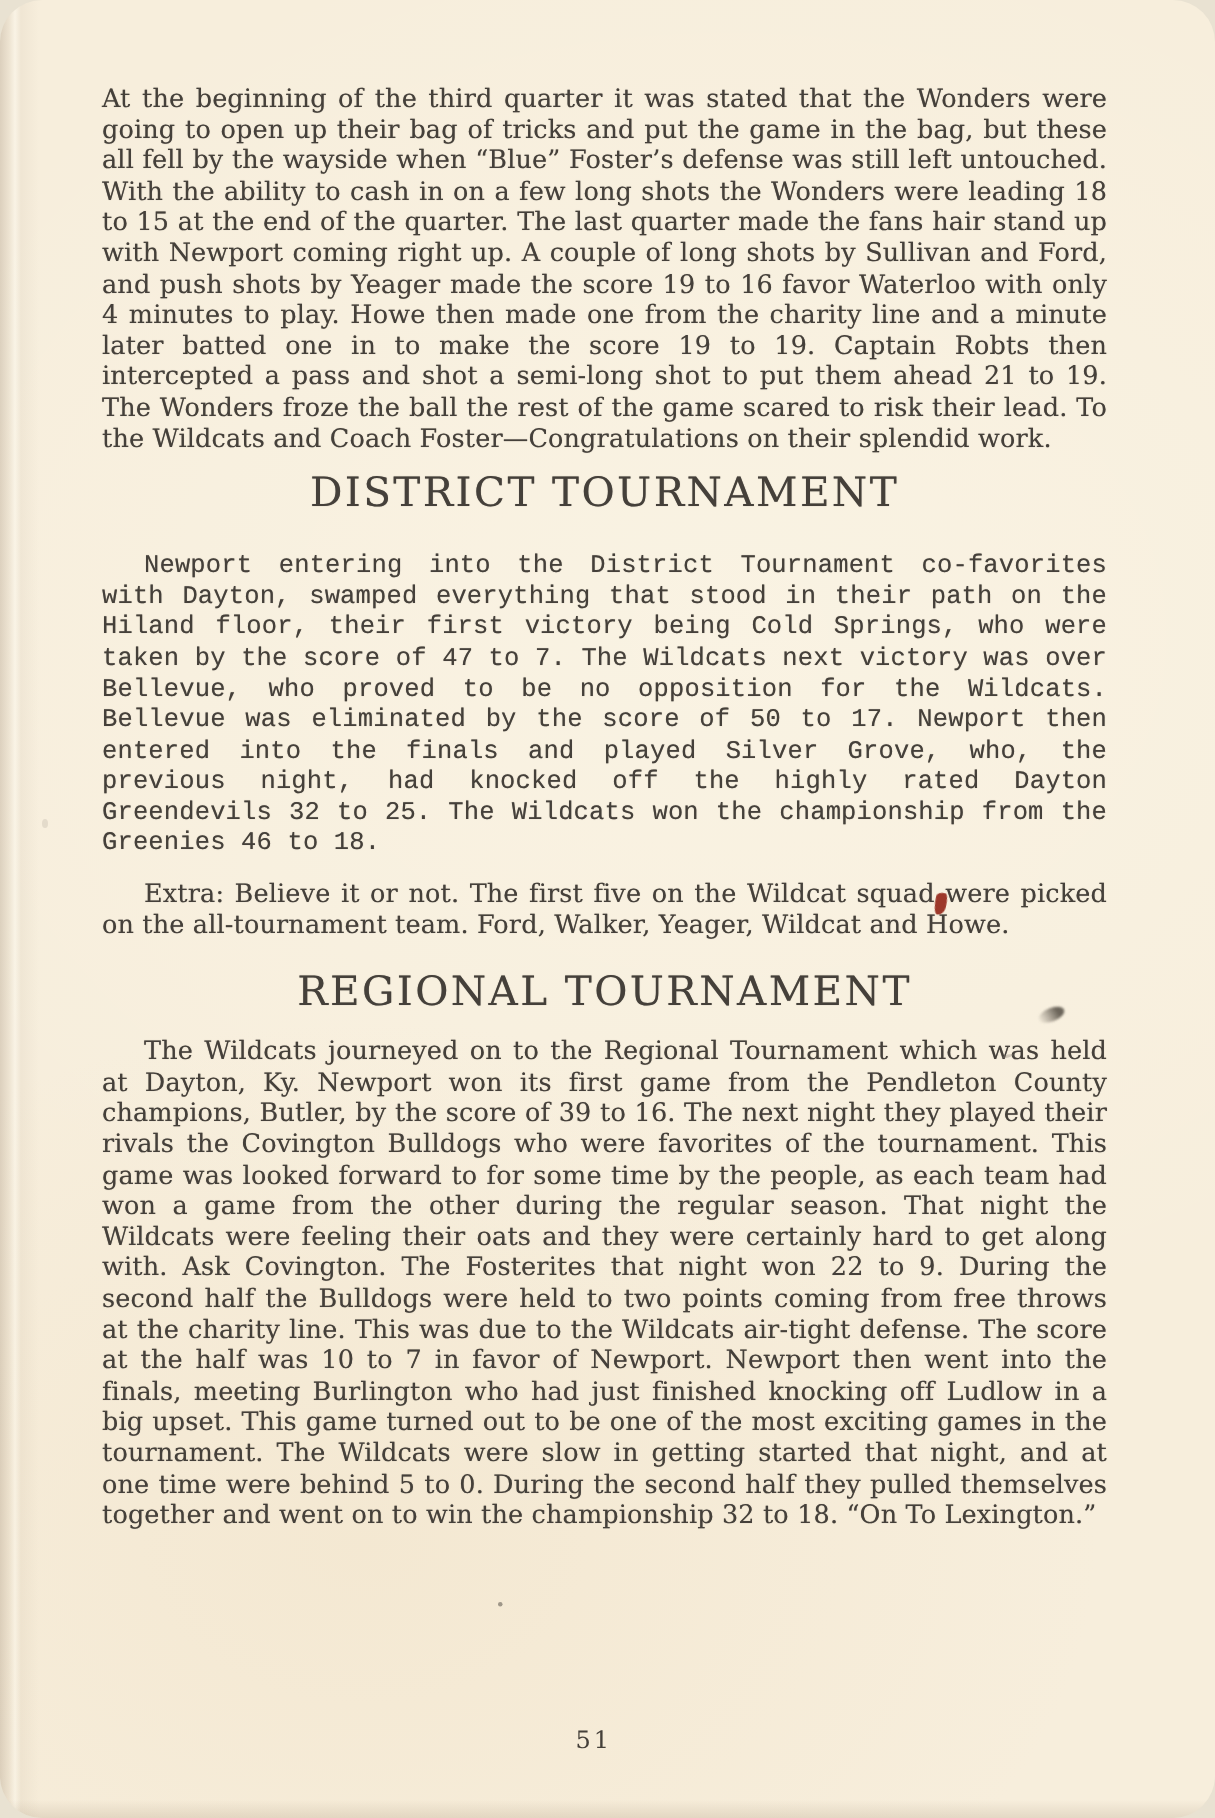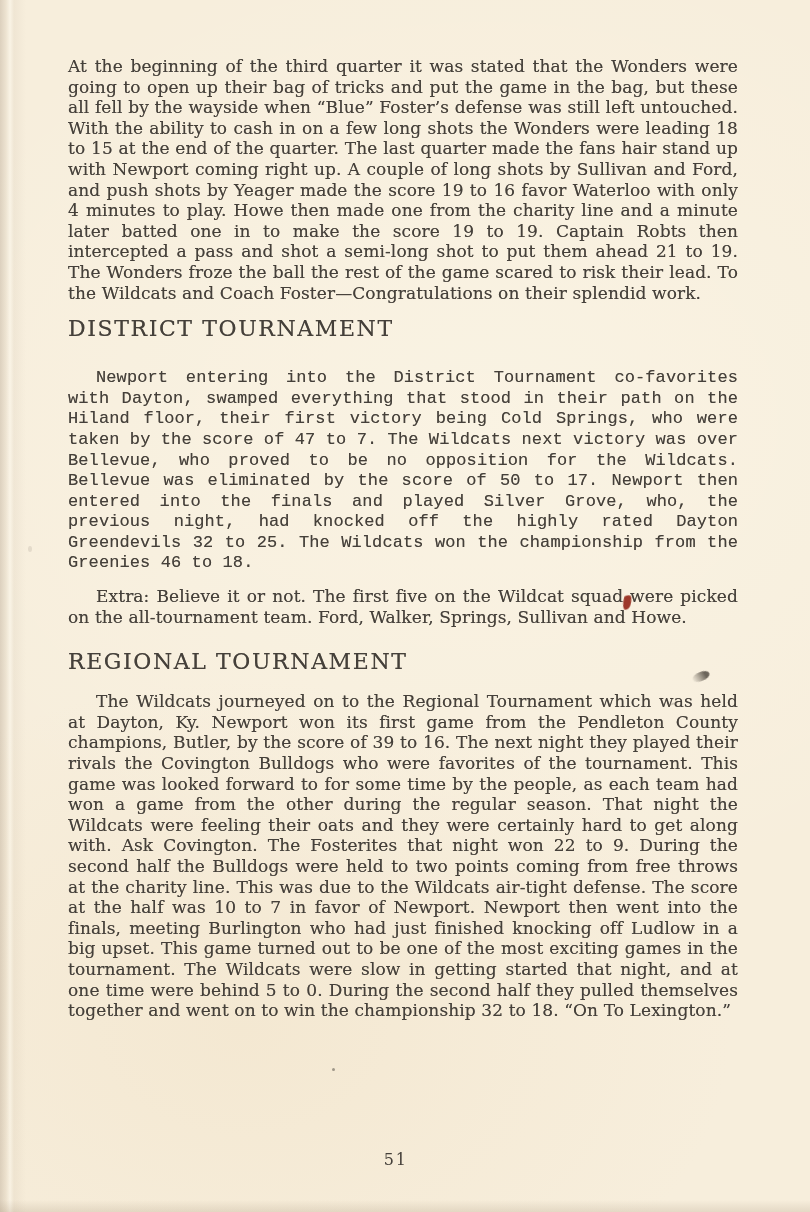--- a/index.html
+++ b/index.html
@@ -19,20 +19,21 @@
   .page {
     position: relative;
     width: 810px;
     height: 1212px;
     overflow: hidden;
     background:
       radial-gradient(ellipse 900px 700px at 60% 35%, rgba(255,252,240,0.35), rgba(255,252,240,0) 70%),
       radial-gradient(ellipse 700px 500px at 30% 85%, rgba(235,215,180,0.25), rgba(235,215,180,0) 70%),
       var(--paper);
     color: var(--ink);
+    border-radius: 28px;
   }
   
   .edge-left {
     position: absolute; left: 0; top: 0; width: 26px; height: 100%;
     background: linear-gradient(90deg,
       rgba(150,130,110,0.28) 0px,
       rgba(150,130,110,0.10) 6px,
       rgba(255,255,250,0.30) 10px,
       rgba(150,130,110,0.08) 14px,
       rgba(150,130,110,0.00) 26px);
@@ -56,23 +57,24 @@
     text-align: justify;
     letter-spacing: 0.1px;
     color: var(--ink);
     text-shadow: 0 0 0.5px rgba(69,64,58,0.55);
   }
   .body-par.indent { text-indent: 28px; }
   .par-gap { margin-top: 12px; }
   .section-heading {
     margin: 0;
     margin-top: 14px;
-    font-size: 22px;
+    font-size: 27px;
     line-height: 24px;
     font-weight: normal;
+    text-align: center;
     letter-spacing: 1.6px;
     color: var(--ink);
     text-shadow: 0 0 0.5px rgba(69,64,58,0.6);
   }
   .heading-gap-after { margin-top: 27px; font-family: Liberation Mono, monospace; }
   #regional-heading { margin-top: 23px; }
   #regional-paragraph { margin-top: 17px; }
   .page-number {
     position: absolute;
     left: 348px;
@@ -118,21 +120,21 @@
   <div class="edge-bottom"></div>
 
   <div class="text-column">
 
     <p class="body-par">At the beginning of the third quarter it was stated that the Wonders were going to open up their bag of tricks and put the game in the bag, but these all fell by the wayside when “Blue” Foster’s defense was still left untouched. With the ability to cash in on a few long shots the Wonders were leading 18 to 15 at the end of the quarter. The last quarter made the fans hair stand up with Newport coming right up. A couple of long shots by Sullivan and Ford, and push shots by Yeager made the score 19 to 16 favor Waterloo with only 4 minutes to play. Howe then made one from the charity line and a minute later batted one in to make the score 19 to 19. Captain Robts then intercepted a pass and shot a semi-long shot to put them ahead 21 to 19. The Wonders froze the ball the rest of the game scared to risk their lead. To the Wildcats and Coach Foster—Congratulations on their splendid work.</p>
 
     <h2 class="section-heading" id="district-heading">DISTRICT TOURNAMENT</h2>
 
     <p class="body-par indent heading-gap-after">Newport entering into the District Tournament co-favorites with Dayton, swamped everything that stood in their path on the Hiland floor, their first victory being Cold Springs, who were taken by the score of 47 to 7. The Wildcats next victory was over Bellevue, who proved to be no opposition for the Wildcats. Bellevue was eliminated by the score of 50 to 17. Newport then entered into the finals and played Silver Grove, who, the previous night, had knocked off the highly rated Dayton Greendevils 32 to 25. The Wildcats won the championship from the Greenies 46 to 18.</p>
 
-    <p class="body-par indent par-gap">Extra: Believe it or not. The first five on the Wildcat squad were picked on the all-tournament team. Ford, Walker, Springs, Sullivan and Howe.</p>
+    <p class="body-par indent par-gap">Extra: Believe it or not. The first five on the Wildcat squad were picked on the all-tournament team. Ford, Walker, Yeager, Wildcat and Howe.</p>
 
     <h2 class="section-heading" id="regional-heading">REGIONAL TOURNAMENT</h2>
 
     <p class="body-par indent" id="regional-paragraph">The Wildcats journeyed on to the Regional Tournament which was held at Dayton, Ky. Newport won its first game from the Pendleton County champions, Butler, by the score of 39 to 16. The next night they played their rivals the Covington Bulldogs who were favorites of the tournament. This game was looked forward to for some time by the people, as each team had won a game from the other during the regular season. That night the Wildcats were feeling their oats and they were certainly hard to get along with. Ask Covington. The Fosterites that night won 22 to 9. During the second half the Bulldogs were held to two points coming from free throws at the charity line. This was due to the Wildcats air-tight defense. The score at the half was 10 to 7 in favor of Newport. Newport then went into the finals, meeting Burlington who had just finished knocking off Ludlow in a big upset. This game turned out to be one of the most exciting games in the tournament. The Wildcats were slow in getting started that night, and at one time were behind 5 to 0. During the second half they pulled themselves together and went on to win the championship 32 to 18. “On To Lexington.”</p>
 
   </div>
 
   <div class="page-number">51</div>
 
   <div class="red-ink-mark"></div>

